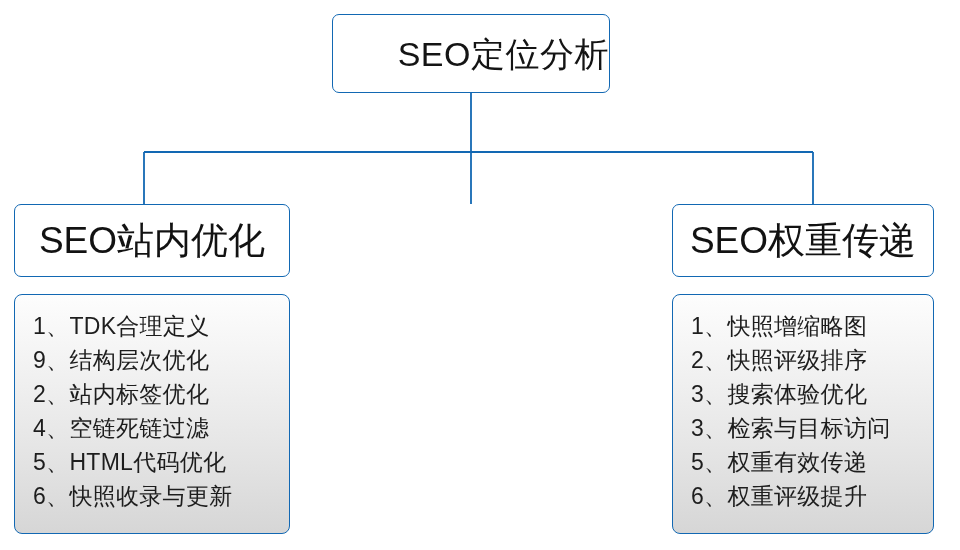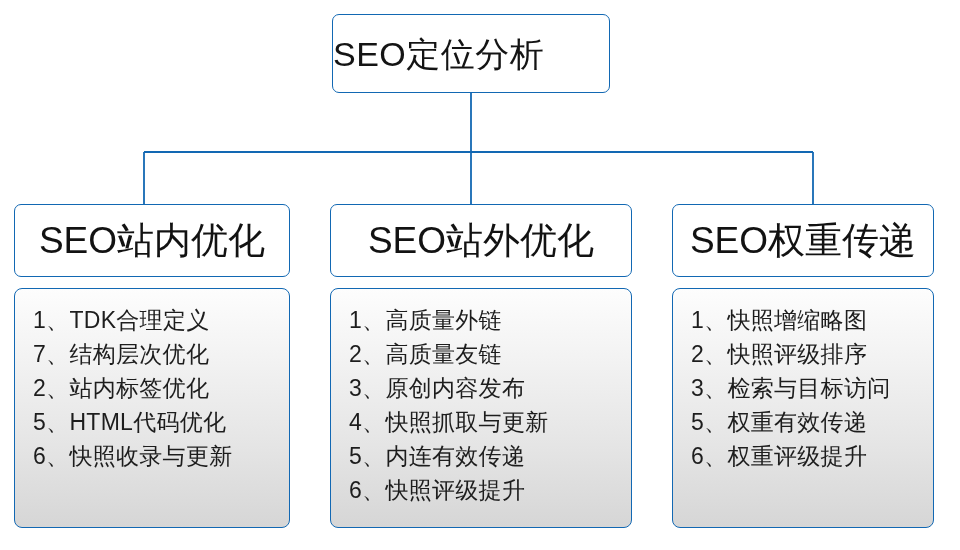--- a/index.html
+++ b/index.html
@@ -24,21 +24,21 @@
     position: absolute;
     left: 332px;
     top: 14px;
     width: 278px;
     height: 79px;
     background: #ffffff;
     border: 1.6px solid #1268b3;
     border-radius: 7px;
     display: flex;
     align-items: center;
-    justify-content: flex-start;
+    justify-content: flex-end;
   }
   .root-node .node-title {
     font-size: 34px;
     color: #141414;
     letter-spacing: 0.5px;
     line-height: 1;
     white-space: nowrap;
   }
 
   
@@ -72,21 +72,21 @@
     z-index: 2;
   }
   .branch-header .header-title {
     font-size: 37px;
     color: #121212;
     line-height: 1;
     white-space: nowrap;
   }
 
   .branch-list {
-    margin-top: 11px;
+    margin-top: 17px;
     min-height: 240px;
     border: 1.6px solid #1268b3;
     border-radius: 8px;
     background: linear-gradient(to bottom, #fdfdfd 0%, #f3f3f3 28%, #e4e4e4 68%, #d6d6d6 100%);
     padding: 14px 6px 14px 18px;
   }
   .branch-3 .branch-list { }
 
   .list-item {
     font-size: 23px;
@@ -114,47 +114,36 @@
       <path d="M813,152 L813,204"></path>
     </g>
   </svg>
 
   <div class="branch branch-1">
     <div class="branch-header">
       <span class="header-title">SEO站内优化</span>
     </div>
     <div class="branch-list">
       <div class="list-item">1、TDK合理定义</div>
-      <div class="list-item">7、结构层次优化</div>
+      <div class="list-item">9、结构层次优化</div>
       <div class="list-item">2、站内标签优化</div>
+      <div class="list-item">4、空链死链过滤</div>
       <div class="list-item">5、HTML代码优化</div>
       <div class="list-item">6、快照收录与更新</div>
     </div>
   </div>
 
-  <div class="branch branch-2">
-    <div class="branch-header">
-      <span class="header-title">SEO站外优化</span>
-    </div>
-    <div class="branch-list">
-      <div class="list-item">1、高质量外链</div>
-      <div class="list-item">2、高质量友链</div>
-      <div class="list-item">3、原创内容发布</div>
-      <div class="list-item">4、快照抓取与更新</div>
-      <div class="list-item">5、内连有效传递</div>
-      <div class="list-item">6、快照评级提升</div>
-    </div>
-  </div>
 
   <div class="branch branch-3">
     <div class="branch-header">
       <span class="header-title">SEO权重传递</span>
     </div>
     <div class="branch-list">
       <div class="list-item">1、快照增缩略图</div>
       <div class="list-item">2、快照评级排序</div>
+      <div class="list-item">3、搜索体验优化</div>
       <div class="list-item">3、检索与目标访问</div>
       <div class="list-item">5、权重有效传递</div>
       <div class="list-item">6、权重评级提升</div>
     </div>
   </div>
 
 </div>
 
 </body></html>

